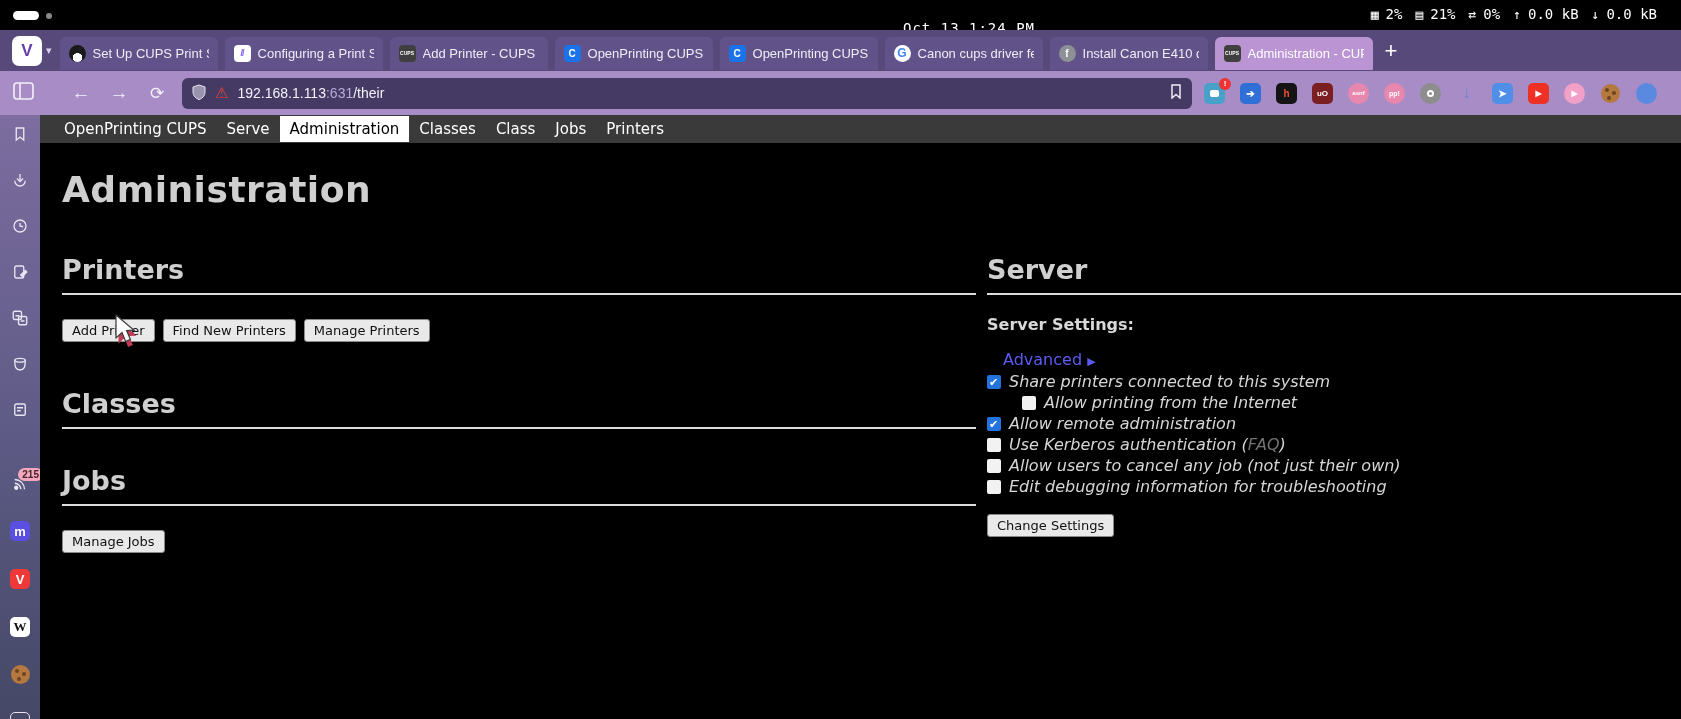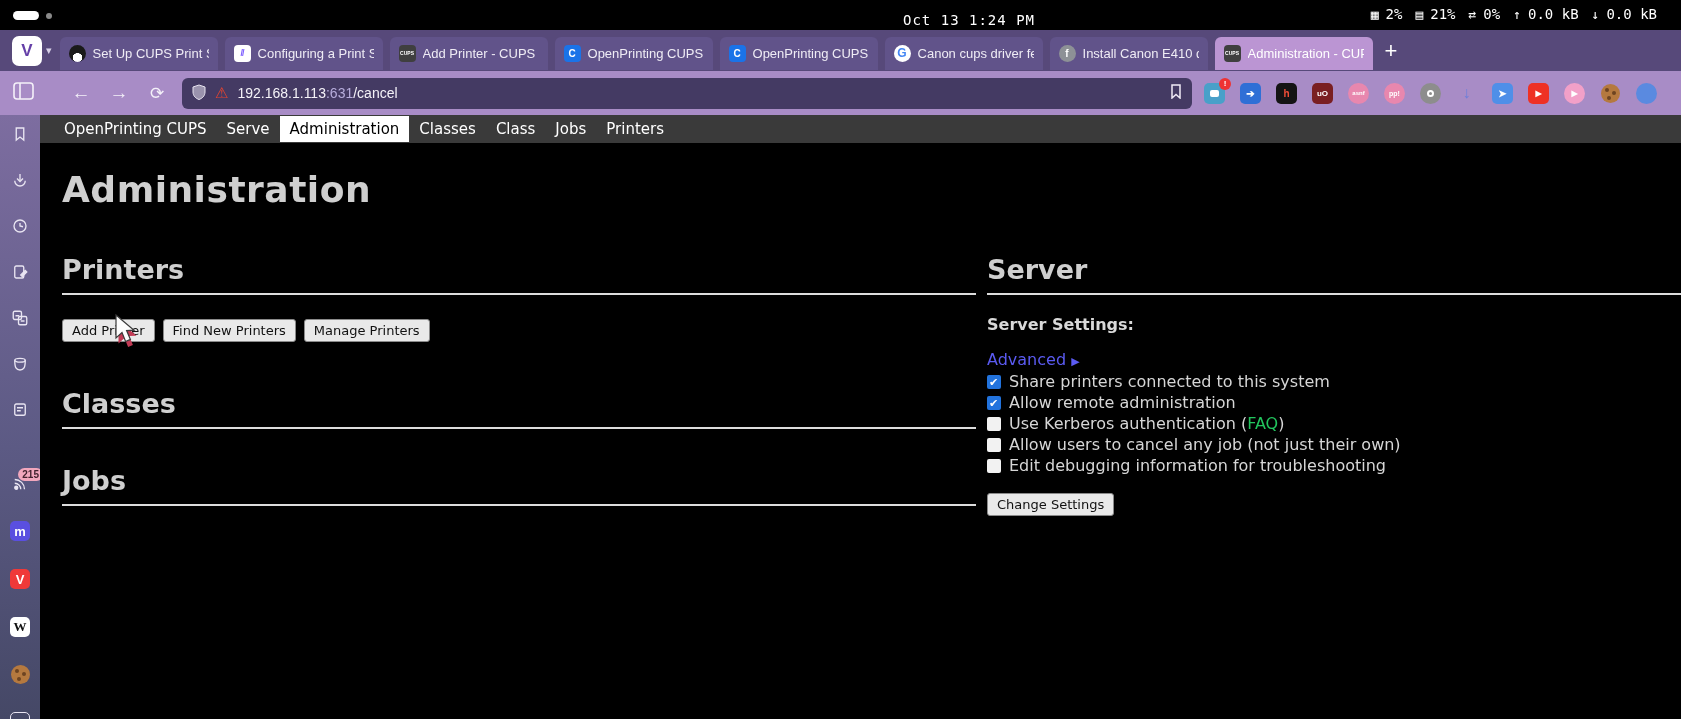--- a/index.html
+++ b/index.html
@@ -3,21 +3,21 @@
 <meta charset="utf-8">
 <style>
   * { margin:0; padding:0; box-sizing:border-box; }
   html,body { width:1681px; height:719px; overflow:hidden; background:#000; font-family:"Liberation Sans",sans-serif; }
 
   
   .sysbar { position:absolute; top:0; left:0; width:1681px; height:30px; background:#000; color:#fff;
             font-family:"DejaVu Sans Mono",monospace; font-size:14px; }
   .ws-pill { position:absolute; left:13px; top:11px; width:26px; height:9px; background:#fff; border-radius:5px; }
   .ws-dot  { position:absolute; left:46px; top:13px; width:6px; height:6px; background:#8a8a8a; border-radius:50%; }
-  .clock   { position:absolute; left:903px; top:12px; letter-spacing:1px; }
+  .clock   { position:absolute; left:903px; top:20px; letter-spacing:1px; }
   .stats   { position:absolute; right:24px; top:6px; display:flex; gap:13px; align-items:center; }
   .stats .st { display:flex; gap:7px; align-items:center; }
   .stats .sicon { font-size:13px; }
 
   
   .tabbar { position:absolute; top:30px; left:0; width:1681px; height:41px; background:#57497a;
             display:flex; align-items:center; padding:0 6px; }
   .vbtn { width:30px; height:30px; margin-left:6px; background:#fff; border-radius:7px; display:flex;
           align-items:center; justify-content:center; color:#6540a8; font-weight:bold; font-size:17px; }
   .vcaret { color:#d9d2e8; font-size:11px; margin:0 8px 0 4px; }
@@ -80,29 +80,29 @@
   .columns { display:flex; }
   .leftcol { width:914px; flex:0 0 914px; }
   .rightcol { flex:1; padding-left:11px; }
   h2.sect { font-size:27px; color:#cfcfcf; margin:14px 0 8px; }
   .rule { height:2px; background:#dcdcdc; }
   .btnrow { margin:24px 0 10px; display:flex; gap:8px; }
   .btn { background:#e9e9e9; color:#111; border:1px solid #8a8a8a; border-radius:3px; font-size:13px;
          font-family:"DejaVu Sans",sans-serif; padding:3px 9px; line-height:15px; }
   .sec-gap { height:22px; }
   .srv-label { font-weight:bold; font-size:16px; margin:20px 0 0; color:#d9d9d9; }
-  .advanced { margin:16px 0 3px; font-size:16px; color:#5b5bf2; }
+  .advanced { margin:16px 16px 3px; font-size:16px; color:#5b5bf2; }
   .advanced .tri { font-size:11px; }
   .opts { font-size:16px; }
-  .optrow { display:flex; align-items:center; gap:8px; margin:2px 0; line-height:19px; }
+  .optrow { display:flex; align-items:center; gap:8px; margin:2px 0; line-height:19px;font-style:italic; }
   .optrow.indent { padding-left:35px; }
   .cb { width:14px; height:14px; border-radius:2px; background:#f2f2f2; flex:0 0 14px; position:relative; }
   .cb.checked { background:#2273dd; }
   .cb.checked::after { content:"✔"; color:#fff; font-size:11px; position:absolute; left:2px; top:-2px; }
-  a.faq { color:#22c55e; text-decoration:none; }
+  a.faq { color:#737373; text-decoration:none; }
   .change { margin-top:18px; }
 
   
   .cursor { position:absolute; left:112px; top:314px; width:26px; height:34px; z-index:50; }
 </style>
 </head>
 <body>
 
 <div class="sysbar">
   <div class="ws-pill"></div>
@@ -182,21 +182,21 @@
   <span class="abtn nav-arrow">←</span>
   <span class="abtn nav-arrow">→</span>
   <span class="abtn reload">⟳</span>
   <div class="urlfield">
     <span class="shield">
       <svg width="14" height="16" viewBox="0 0 14 16">
           <path d="M7 1 L13 3 V8 C13 12 10 14.5 7 15.5 C4 14.5 1 12 1 8 V3 Z" fill="#9a93ad" stroke="#e8e4f0" stroke-width="1"></path>
         </svg>
     </span>
     <span class="warn">⚠</span>
-    <span class="urltext"><span>192.168.1.113</span><span class="dim">:631</span><span>/cancel</span></span>
+    <span class="urltext"><span>192.168.1.113</span><span class="dim">:631</span><span>/their</span></span>
     <span class="bmflag">
       <svg width="12" height="15" viewBox="0 0 12 15">
           <path d="M2 1 H10 V14 L6 10.5 L2 14 Z" fill="none" stroke="#efeaf6" stroke-width="1.5"></path>
         </svg>
     </span>
   </div>
   <div class="extrow">
     <span class="xi" style="background:#49a0c9;">
         <span style="width:9px;height:7px;background:#fff;border-radius:2px;display:block"></span>
         <span class="nbadge">!</span>
@@ -322,32 +322,39 @@
             <button class="btn">Add Printer</button>
             <button class="btn">Find New Printers</button>
             <button class="btn">Manage Printers</button>
           </div>
           <div class="sec-gap"></div>
           <h2 class="sect">Classes</h2>
           <div class="rule"></div>
           <div class="sec-gap"></div>
           <h2 class="sect">Jobs</h2>
           <div class="rule"></div>
+          <div class="btnrow">
+            <button class="btn">Manage Jobs</button>
+          </div>
         </div>
 
         <div class="rightcol">
           <h2 class="sect">Server</h2>
           <div class="rule"></div>
           <div class="srv-label">Server Settings:</div>
           <div class="advanced"><span>Advanced</span> <span class="tri">▶</span></div>
           <div class="opts">
             <div class="optrow">
               <span class="cb checked"></span>
               <span>Share printers connected to this system</span>
             </div>
+            <div class="optrow indent">
+              <span class="cb"></span>
+              <span>Allow printing from the Internet</span>
+            </div>
             <div class="optrow">
               <span class="cb checked"></span>
               <span>Allow remote administration</span>
             </div>
             <div class="optrow">
               <span class="cb"></span>
               <span><span>Use Kerberos authentication (</span><a href="#" class="faq">FAQ</a><span>)</span></span>
             </div>
             <div class="optrow">
               <span class="cb"></span>

